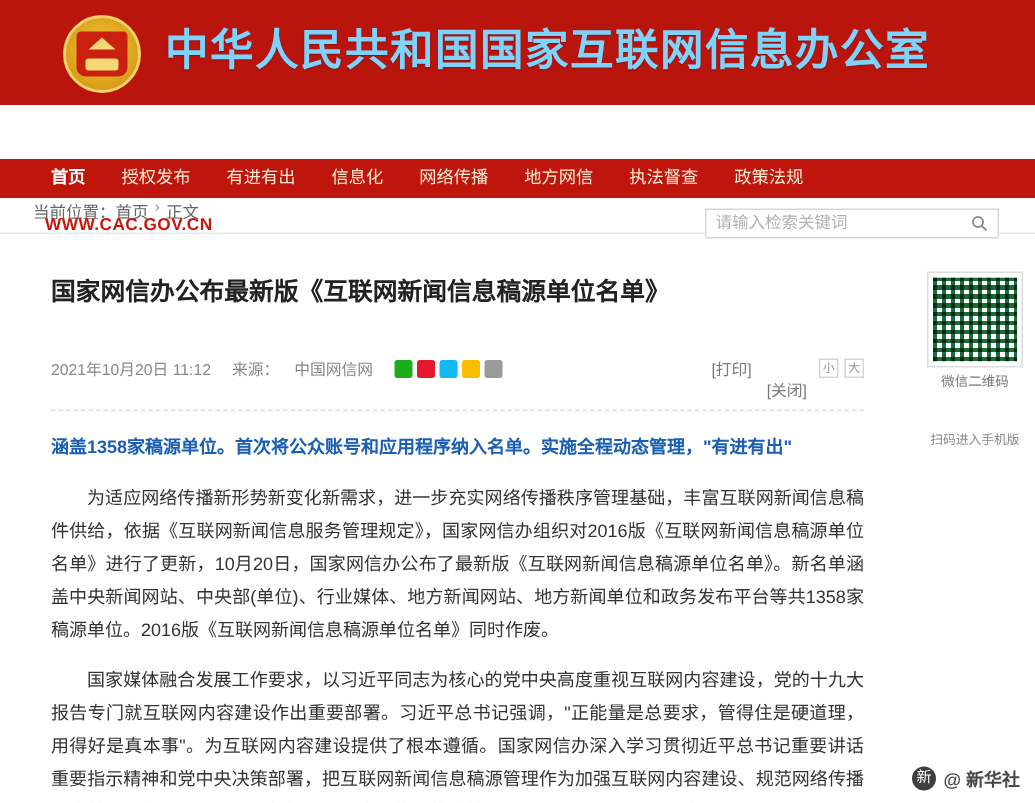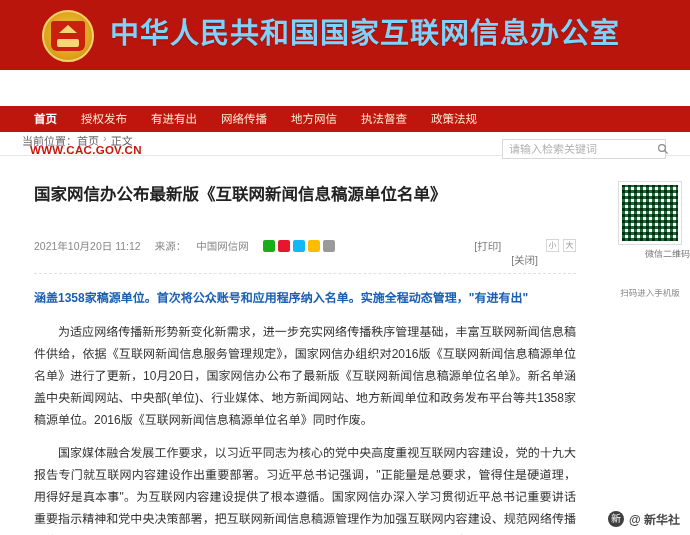--- a/index.html
+++ b/index.html
@@ -87,21 +87,21 @@
     font-size: 11.5px;
     font-weight: bold;
     color: #c9160c;
     letter-spacing: .3px;
   }
 
   
   .searchbar {
     position: absolute;
     right: 24px; top: 69px;
-    width: 164px; height: 20px;
+    width: 196px; height: 20px;
     border: 1px solid #d8d8d8;
     background: #fff;
     display: flex; align-items: center;
   }
   .searchbar input {
     flex: 1;
     border: 0; outline: 0;
     height: 18px;
     padding: 0 6px;
     font-size: 11px;
@@ -228,21 +228,21 @@
     width: 62px; height: 62px;
     margin: 0 auto;
     background:
       repeating-linear-gradient(90deg,#1b6b3a 0 3px,#fff 3px 6px),
       repeating-linear-gradient(0deg,#1b6b3a 0 3px,#fff 3px 6px);
     background-blend-mode: multiply;
     border: 3px solid #fff;
     outline: 1px solid #ddd;
   }
   .qr-cap {
-    text-align: right;
+    text-align: center;
     font-size: 9px;
     color: #777;
     margin-top: 4px;
     line-height: 13px;
   }
   .qr-cap2 {
     text-align: center;
     font-size: 8.5px;
     color: #888;
     margin-top: 26px;
@@ -297,20 +297,21 @@
           <line x1="7.5" y1="7.5" x2="10.6" y2="10.6" stroke="#8a8a8a" stroke-width="1.3"></line>
         </svg>
       </span>
     </div>
   </div>
 
   <div class="nav">
     <div class="nav-item first">首页</div>
     <div class="nav-item">授权发布</div>
     <div class="nav-item">有进有出</div>
+    <div class="nav-item">信息化</div>
     <div class="nav-item">网络传播</div>
     <div class="nav-item">地方网信</div>
     <div class="nav-item">执法督查</div>
     <div class="nav-item">政策法规</div>
 
   </div>
 
   <div class="crumb">
     <span>当前位置：</span>
     <a>首页</a>

